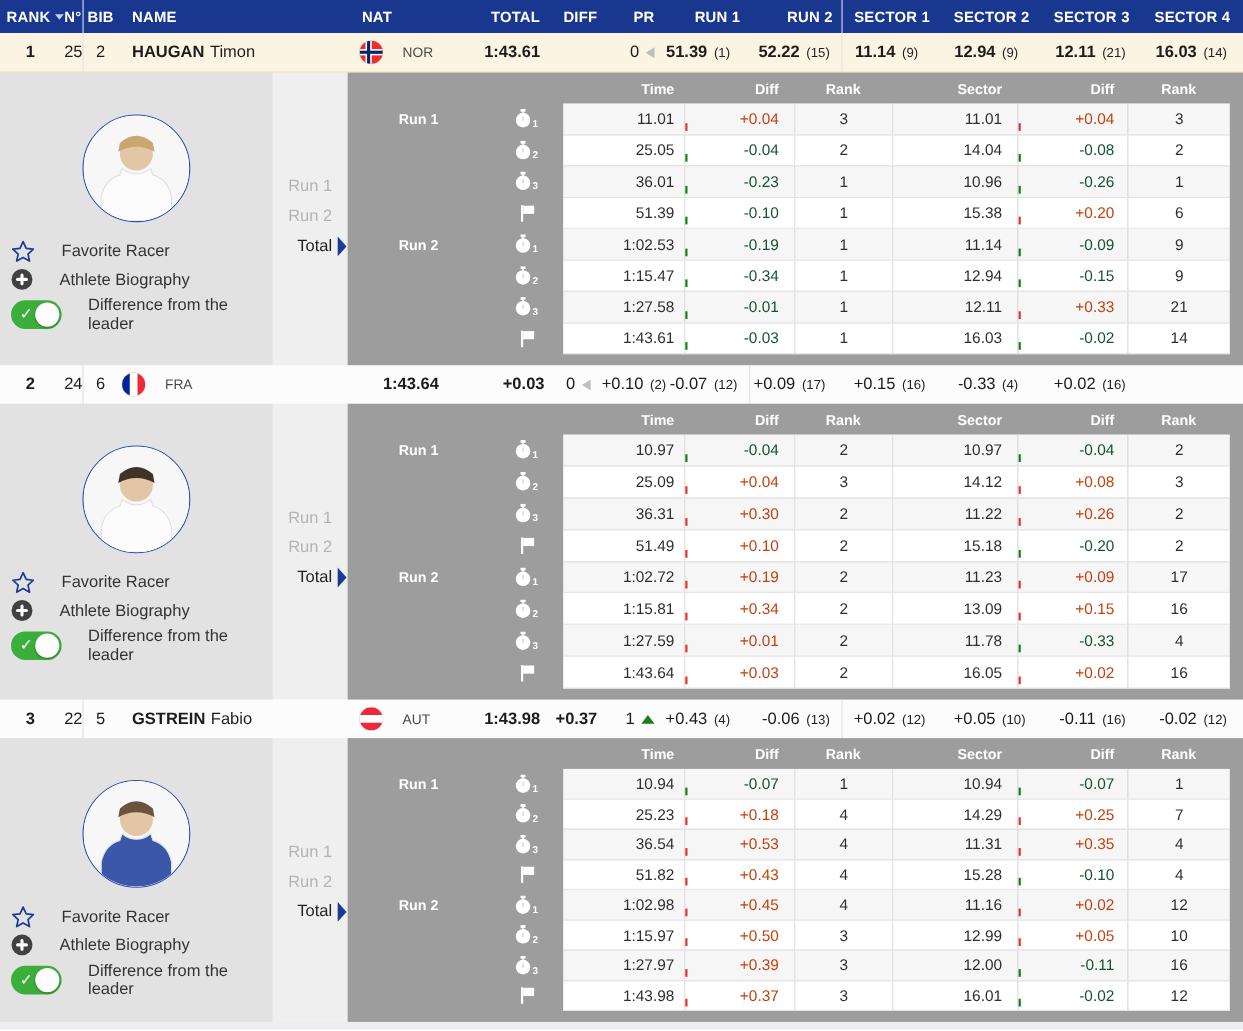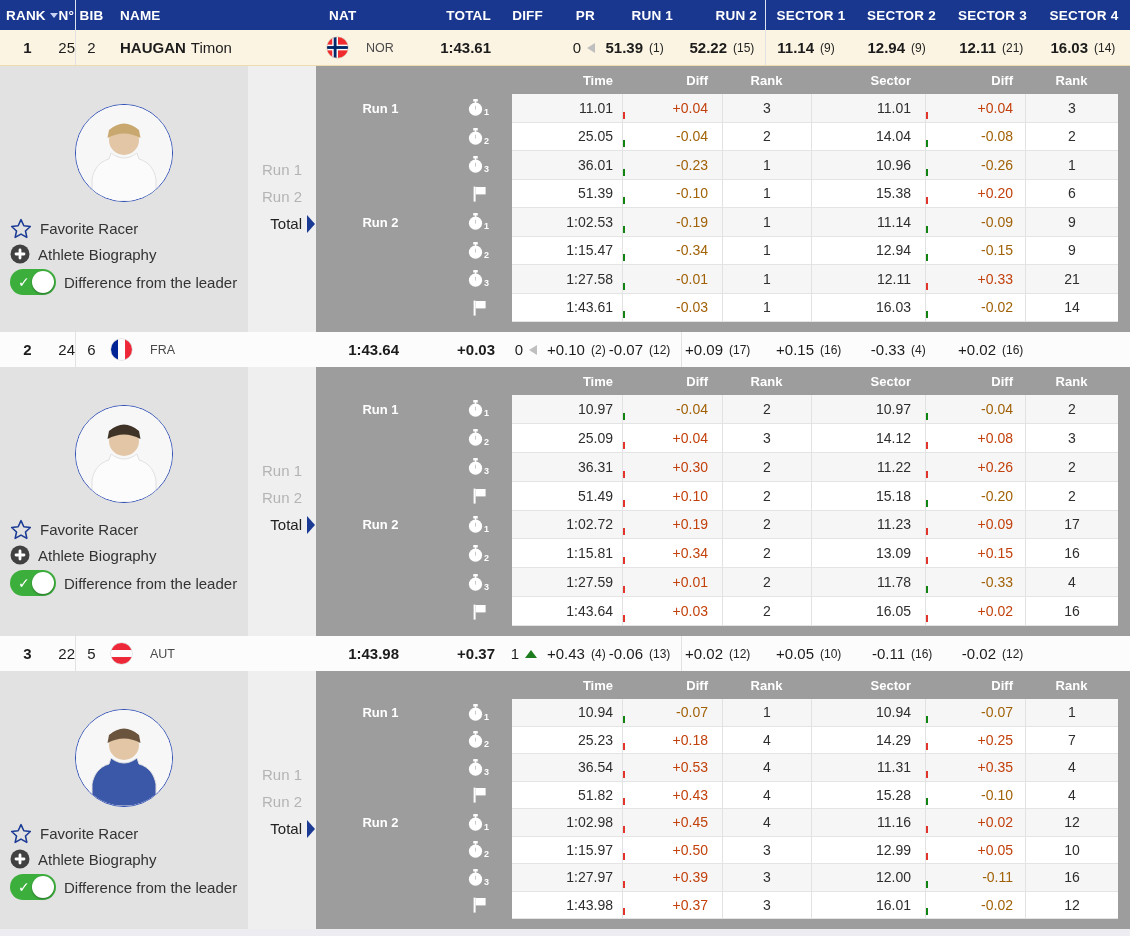--- a/index.html
+++ b/index.html
@@ -60,21 +60,21 @@
   
   .detail { display:flex; height:266px; }
   .racer:nth-child(2) .detail { height:269px; }
   .racer:nth-child(3) .detail { height:258px; }
   .info { width:248px; background:#E2E2E2; display:flex; flex-direction:column; }
   .photo {
     width:98px; height:98px; border-radius:50%; overflow:hidden;
     border:1px solid #2b4bb5; margin:38px auto 0; background:#fff; flex:none;
   }
   .info-items { margin-top:16px; padding-left:10px; display:flex; flex-direction:column; gap:5px; }
-  .info-item { display:flex; align-items:center; gap:8px; font-size:15px; color:#333; cursor:pointer; }
+  .info-item { display:flex; align-items:center; gap:24px; font-size:15px; color:#333; cursor:pointer; }
   .toggle { width:46px; height:26px; background:#3CAE3C; border-radius:13px; position:relative; display:inline-block; flex:none; }
   .tg-check { position:absolute; left:8px; top:50%; transform:translateY(-52%); color:#fff; font-weight:bold; font-size:14px; }
   .tg-knob { position:absolute; right:2px; top:2px; width:22px; height:22px; background:#fff; border-radius:50%; box-shadow:0 1px 2px rgba(0,0,0,.35); }
 
   .selector { width:68px; background:#EFEFEF; font-size:15px; }
   .sel-items { margin-top:92px; display:flex; flex-direction:column; align-items:flex-end; padding-right:14px; gap:3px; }
   .sel-item { color:#b4b4b4; line-height:24px; cursor:pointer; }
   .sel-item.active { color:#222; position:relative; }
   .sel-item.active::after {
     content:""; position:absolute; right:-13px; top:3px;
@@ -103,21 +103,21 @@
   .drow.odd .cell { background:#F6F6F7; }
   .d-time { justify-content:flex-end; padding-right:9px; }
   .d-diff { justify-content:flex-end; padding-right:14px; border-left:1px solid #e2e2e2; }
   .d-diff2 { padding-right:12px; }
   .d-rank { justify-content:center; border-left:1px solid #e2e2e2; }
   .d-sector { justify-content:flex-end; padding-right:14px; border-left:1px solid #e2e2e2; }
   .tick { position:absolute; left:0; bottom:3px; width:2px; height:7px; }
   .tick.pos { background:#E1352C; }
   .tick.neg { background:#108310; }
   span.pos { color:#c2410c; }
-  span.neg { color:#a16207; }
+  span.neg { color:#14532d; }
 
   .bottom-strip { height:7px; background:#ececf1; }
 </style>
 </head>
 <body>
 
 <header class="thead grid14">
   <div class="hc h-rank">
     <span>RANK</span>
     <span class="sort-arrow"></span>
@@ -774,20 +774,24 @@
 </div>
       </div>
     </div>
   </section>
 
   <section class="racer">
     <div class="srow grid14">
       <div class="sc c-rank">3</div>
       <div class="sc c-no">22</div>
       <div class="sc c-bib">5</div>
+      <div class="sc c-name">
+        <b>GSTREIN</b>
+        <span>Fabio</span>
+      </div>
       <div class="sc c-nat">
         <span class="flag">
             <svg width="21" height="21" viewBox="0 0 22 22" style="border-radius:50%">
               <rect width="22" height="7.4" fill="#ED2939"></rect>
               <rect y="7.4" width="22" height="7.3" fill="#fff"></rect>
               <rect y="14.7" width="22" height="7.3" fill="#ED2939"></rect>
             </svg>
           </span>
         <span class="nat-code">AUT</span>
       </div>

